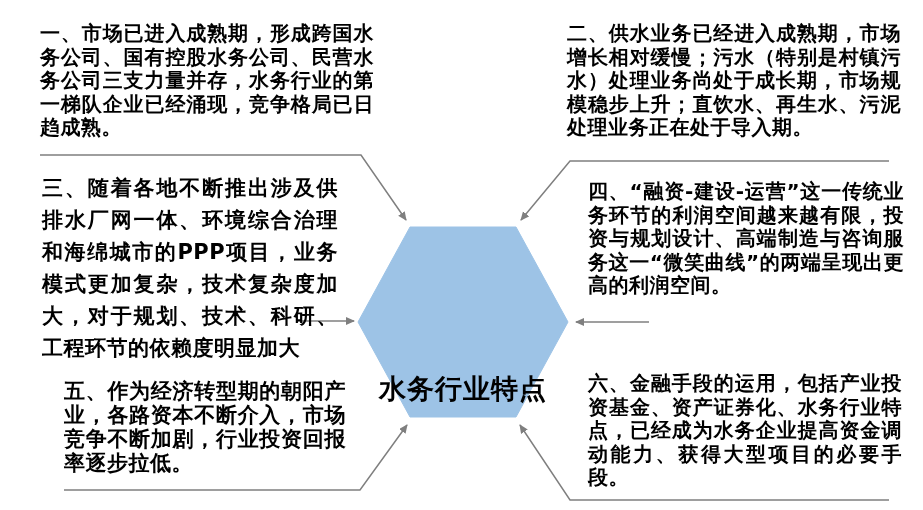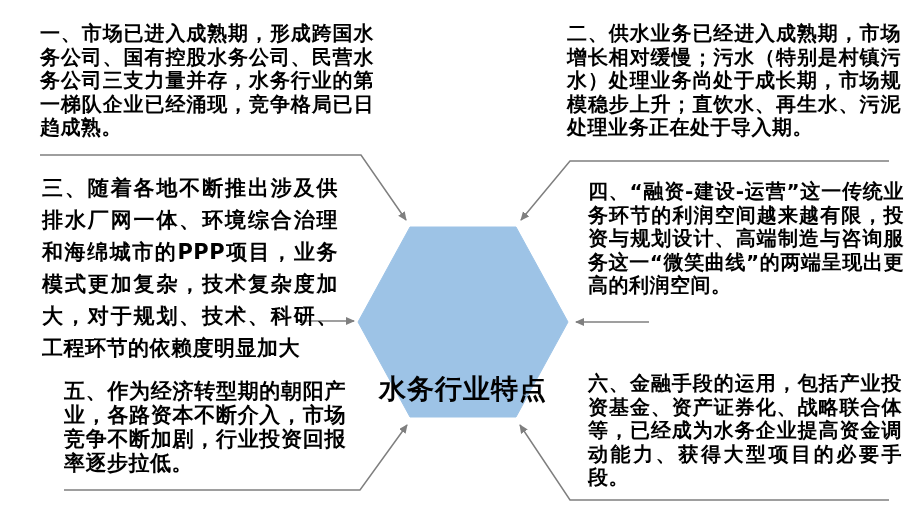--- a/index.html
+++ b/index.html
@@ -96,15 +96,15 @@
   <div class="callout" id="c1">一、市场已进入成熟期，形成跨国水务公司、国有控股水务公司、民营水务公司三支力量并存，水务行业的第一梯队企业已经涌现，竞争格局已日趋成熟。</div>
 
   <div class="callout" id="c2">二、供水业务已经进入成熟期，市场增长相对缓慢；污水（特别是村镇污水）处理业务尚处于成长期，市场规模稳步上升；直饮水、再生水、污泥处理业务正在处于导入期。</div>
 
   <div class="callout" id="c3">三、随着各地不断推出涉及供排水厂网一体、环境综合治理和海绵城市的PPP项目，业务模式更加复杂，技术复杂度加大，对于规划、技术、科研、工程环节的依赖度明显加大</div>
 
   <div class="callout" id="c4">四、“融资-建设-运营”这一传统业务环节的利润空间越来越有限，投资与规划设计、高端制造与咨询服务这一“微笑曲线”的两端呈现出更高的利润空间。</div>
 
   <div class="callout" id="c5">五、作为经济转型期的朝阳产业，各路资本不断介入，市场竞争不断加剧，行业投资回报率逐步拉低。</div>
 
-  <div class="callout" id="c6">六、金融手段的运用，包括产业投资基金、资产证券化、战略联合体等，已经成为水务企业提高资金调动能力、获得大型项目的必要手段。</div>
+  <div class="callout" id="c6">六、金融手段的运用，包括产业投资基金、资产证券化、水务行业特点，已经成为水务企业提高资金调动能力、获得大型项目的必要手段。</div>
 
 </div>
 
 </body></html>

